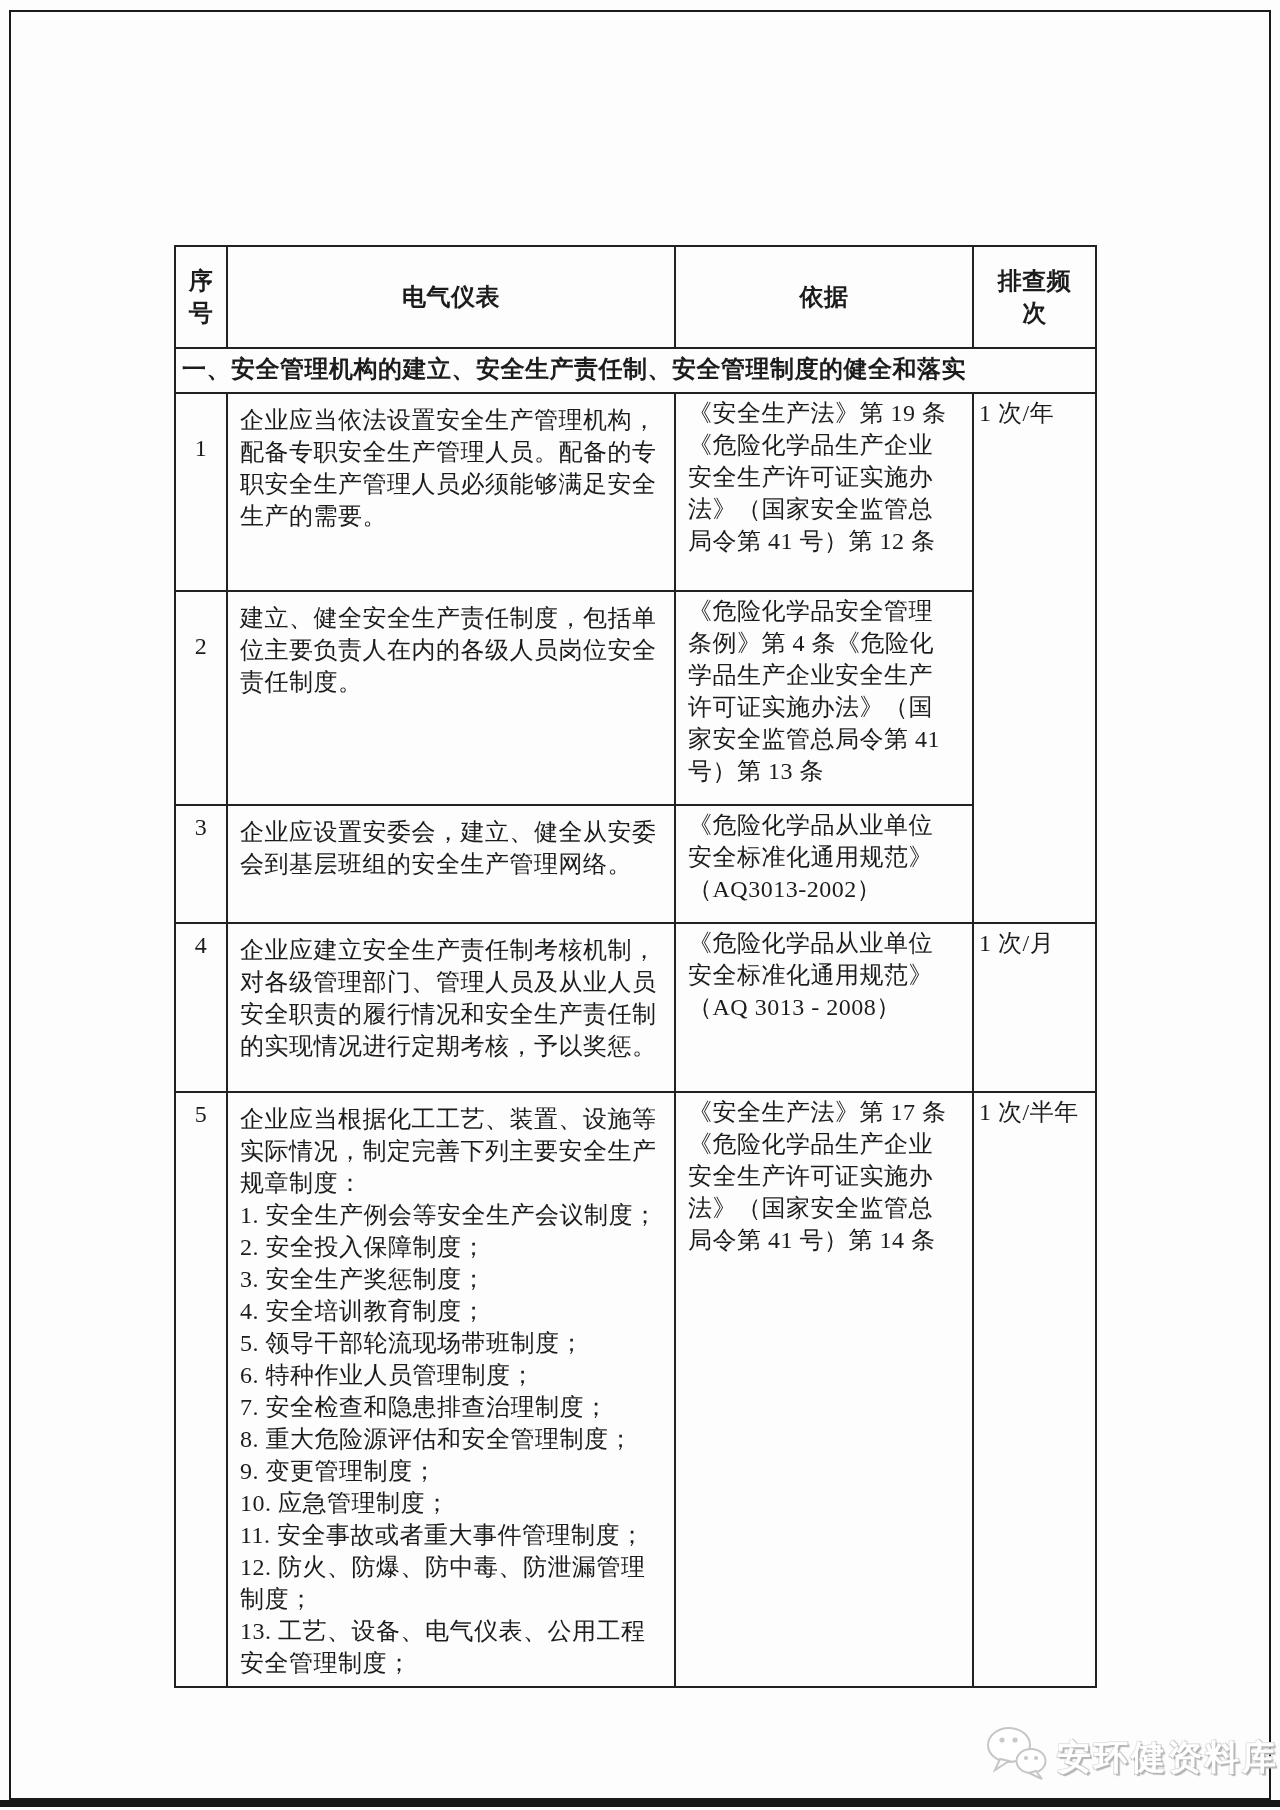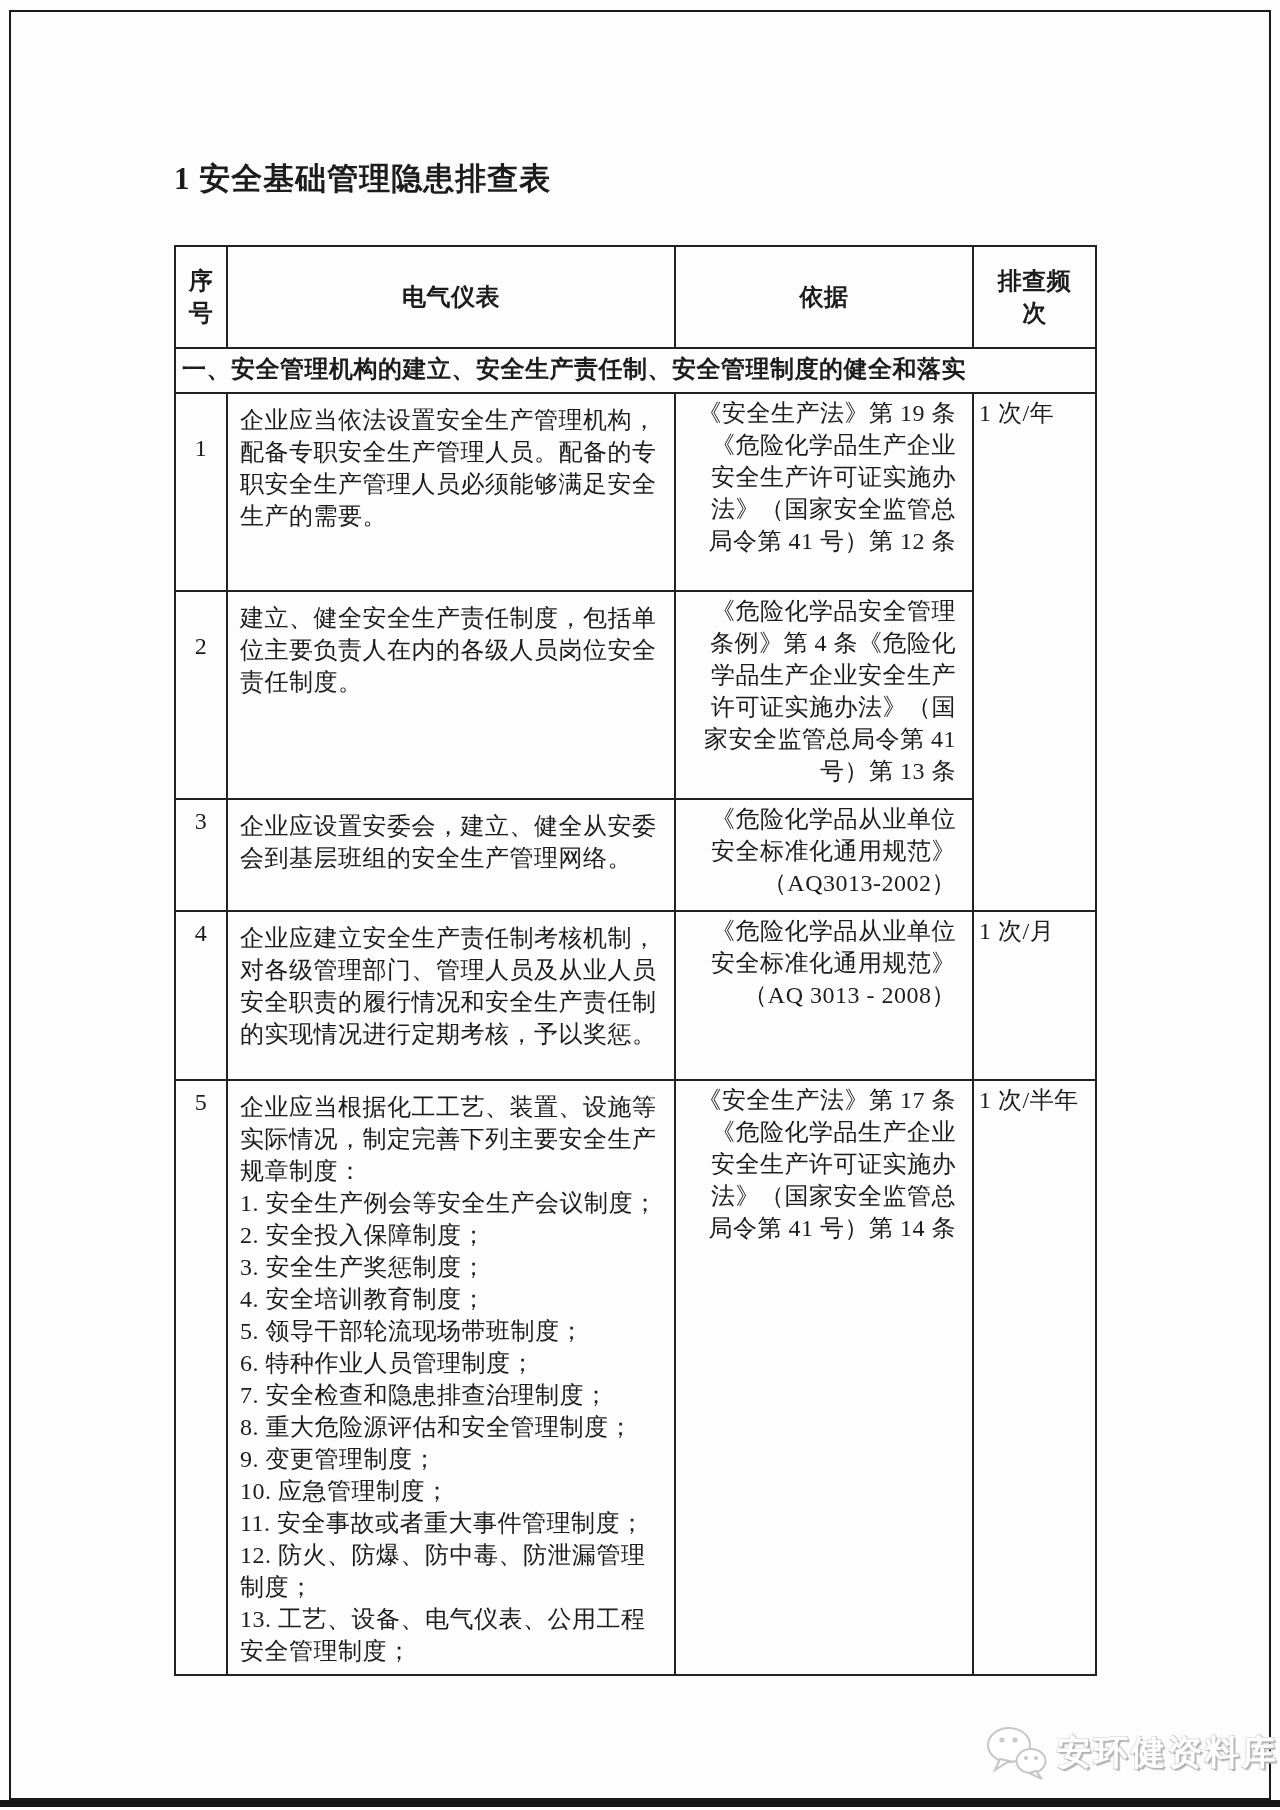--- a/index.html
+++ b/index.html
@@ -48,47 +48,46 @@
   tr.r-sec  { height:45px;border-radius:7px;  }
   tr.r-1 { height:198px; }
   tr.r-2 { height:197px; }
   tr.r-3 { height:108px; }
   tr.r-4 { height:169px; }
   tr.r-5 { height:595px; }
   .section-cell { font-weight:bold; padding:4px 4px 4px 6px; white-space:nowrap; overflow:hidden; }
   .cell-no { text-align:center; padding-top:5px; }
   .cell-no.offset { padding-top:38px; }
   .cell-content { padding:10px 8px 3px 12px; white-space:pre-line; }
-  .cell-basis   { padding:3px 16px 11px 12px; white-space:pre-line;text-align:right; }
+  .cell-basis   { padding:3px 16px 17px 12px; white-space:pre-line; }
   .cell-freq    { padding:3px 2px 3px 5px; white-space:nowrap; }
   .footer {
     position:absolute; left:174px; top:1700px; width:780px;
     text-align:center; font-size:18px; letter-spacing:1px;
   }
   .watermark {
     position:absolute; left:985px; top:1725px;
-    display:flex; align-items:center; gap:8px;
+    display:flex; align-items:flex-end; gap:8px;
   }
   .wm-text {
     font-size:34px; font-weight:bold; letter-spacing:3px;
     color:#ffffff;
     text-shadow: 2px 2px 1px #b4b4b4, -1px -1px 0 #e9e9e9,
                  1px -1px 0 #d0d0d0, -1px 1px 0 #d0d0d0;
     white-space:nowrap;
   }
 </style>
 </head>
 <body>
 
 <div class="page">
 
   <div class="frame"></div>
   <div class="bottom-bar"></div>
 
-  <h1 class="title">1 安全基础管理隐患排查表</h1>
 
   <table class="main">
     <colgroup>
       <col class="c1">
         <col class="c2">
         <col class="c3">
         <col class="c4">
     </colgroup>
     <thead>
       <tr class="r-head">

